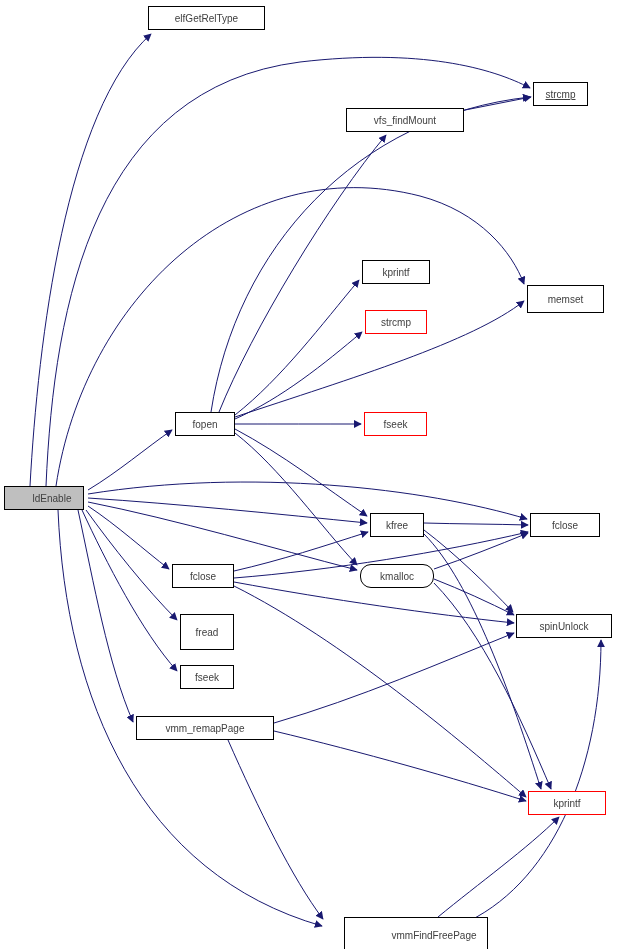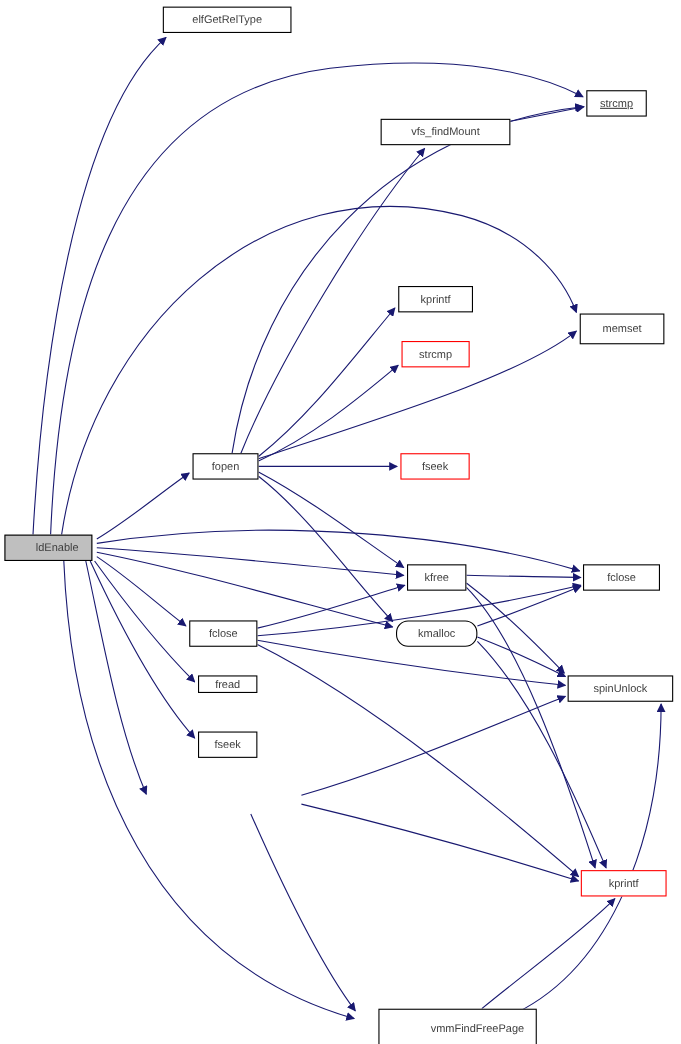--- a/index.html
+++ b/index.html
@@ -102,18 +102,19 @@
     <div class="node" style="left: 362px; top: 260px; width: 68px; height: 24px;">kprintf</div>
     <div class="node" style="left: 527px; top: 285px; width: 77px; height: 28px;">memset</div>
     <div class="node truncated" style="left: 365px; top: 310px; width: 62px; height: 24px;">strcmp</div>
     <div class="node" style="left: 175px; top: 412px; width: 60px; height: 24px;">fopen</div>
     <div class="node truncated" style="left: 364px; top: 412px; width: 63px; height: 24px;">fseek</div>
     <div class="node root" style="left: 4px; top: 486px; width: 80px; height: 24px; padding-left: 16px;">ldEnable</div>
     <div class="node" style="left: 370px; top: 513px; width: 54px; height: 24px;">kfree</div>
     <div class="node" style="left: 530px; top: 513px; width: 70px; height: 24px;">fclose</div>
     <div class="node" style="left: 172px; top: 564px; width: 62px; height: 24px;">fclose</div>
     <div class="node" style="left: 360px; top: 564px; width: 74px; height: 24px; border-radius: 11px;">kmalloc</div>
-    <div class="node" style="left: 180px; top: 614px; width: 54px; height: 16px;">fread</div>
+    <div class="node" style="left: 180px; top: 614px; width: 54px; height: 36px;">fread</div>
     <div class="node" style="left: 516px; top: 614px; width: 96px; height: 24px;">spinUnlock</div>
     <div class="node" style="left: 180px; top: 665px; width: 54px; height: 24px;">fseek</div>
+    <div class="node" style="left: 136px; top: 716px; width: 138px; height: 24px;">vmm_remapPage</div>
     <div class="node truncated" style="left: 528px; top: 791px; width: 78px; height: 24px;">kprintf</div>
     <div class="node" style="left: 344px; top: 917px; width: 144px; height: 36px; padding-left: 36px;">vmmFindFreePage</div>
   </div>
 
 </body></html>

